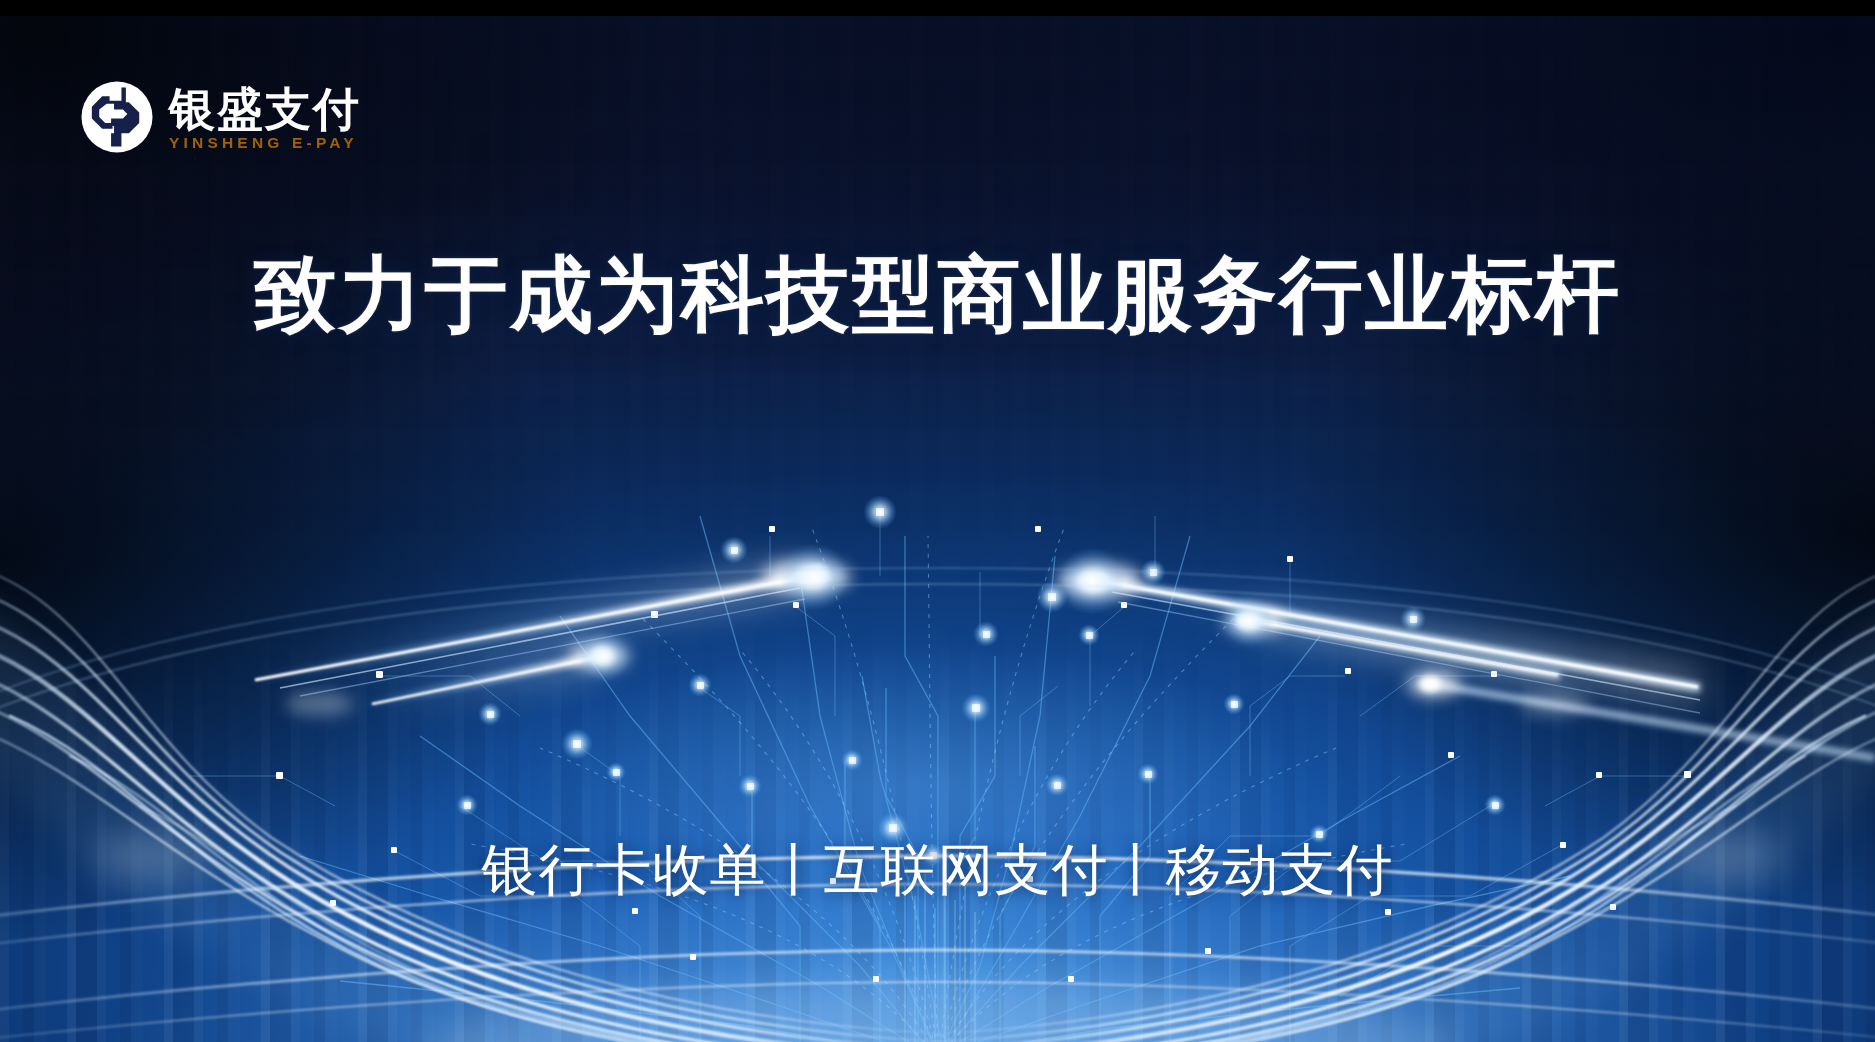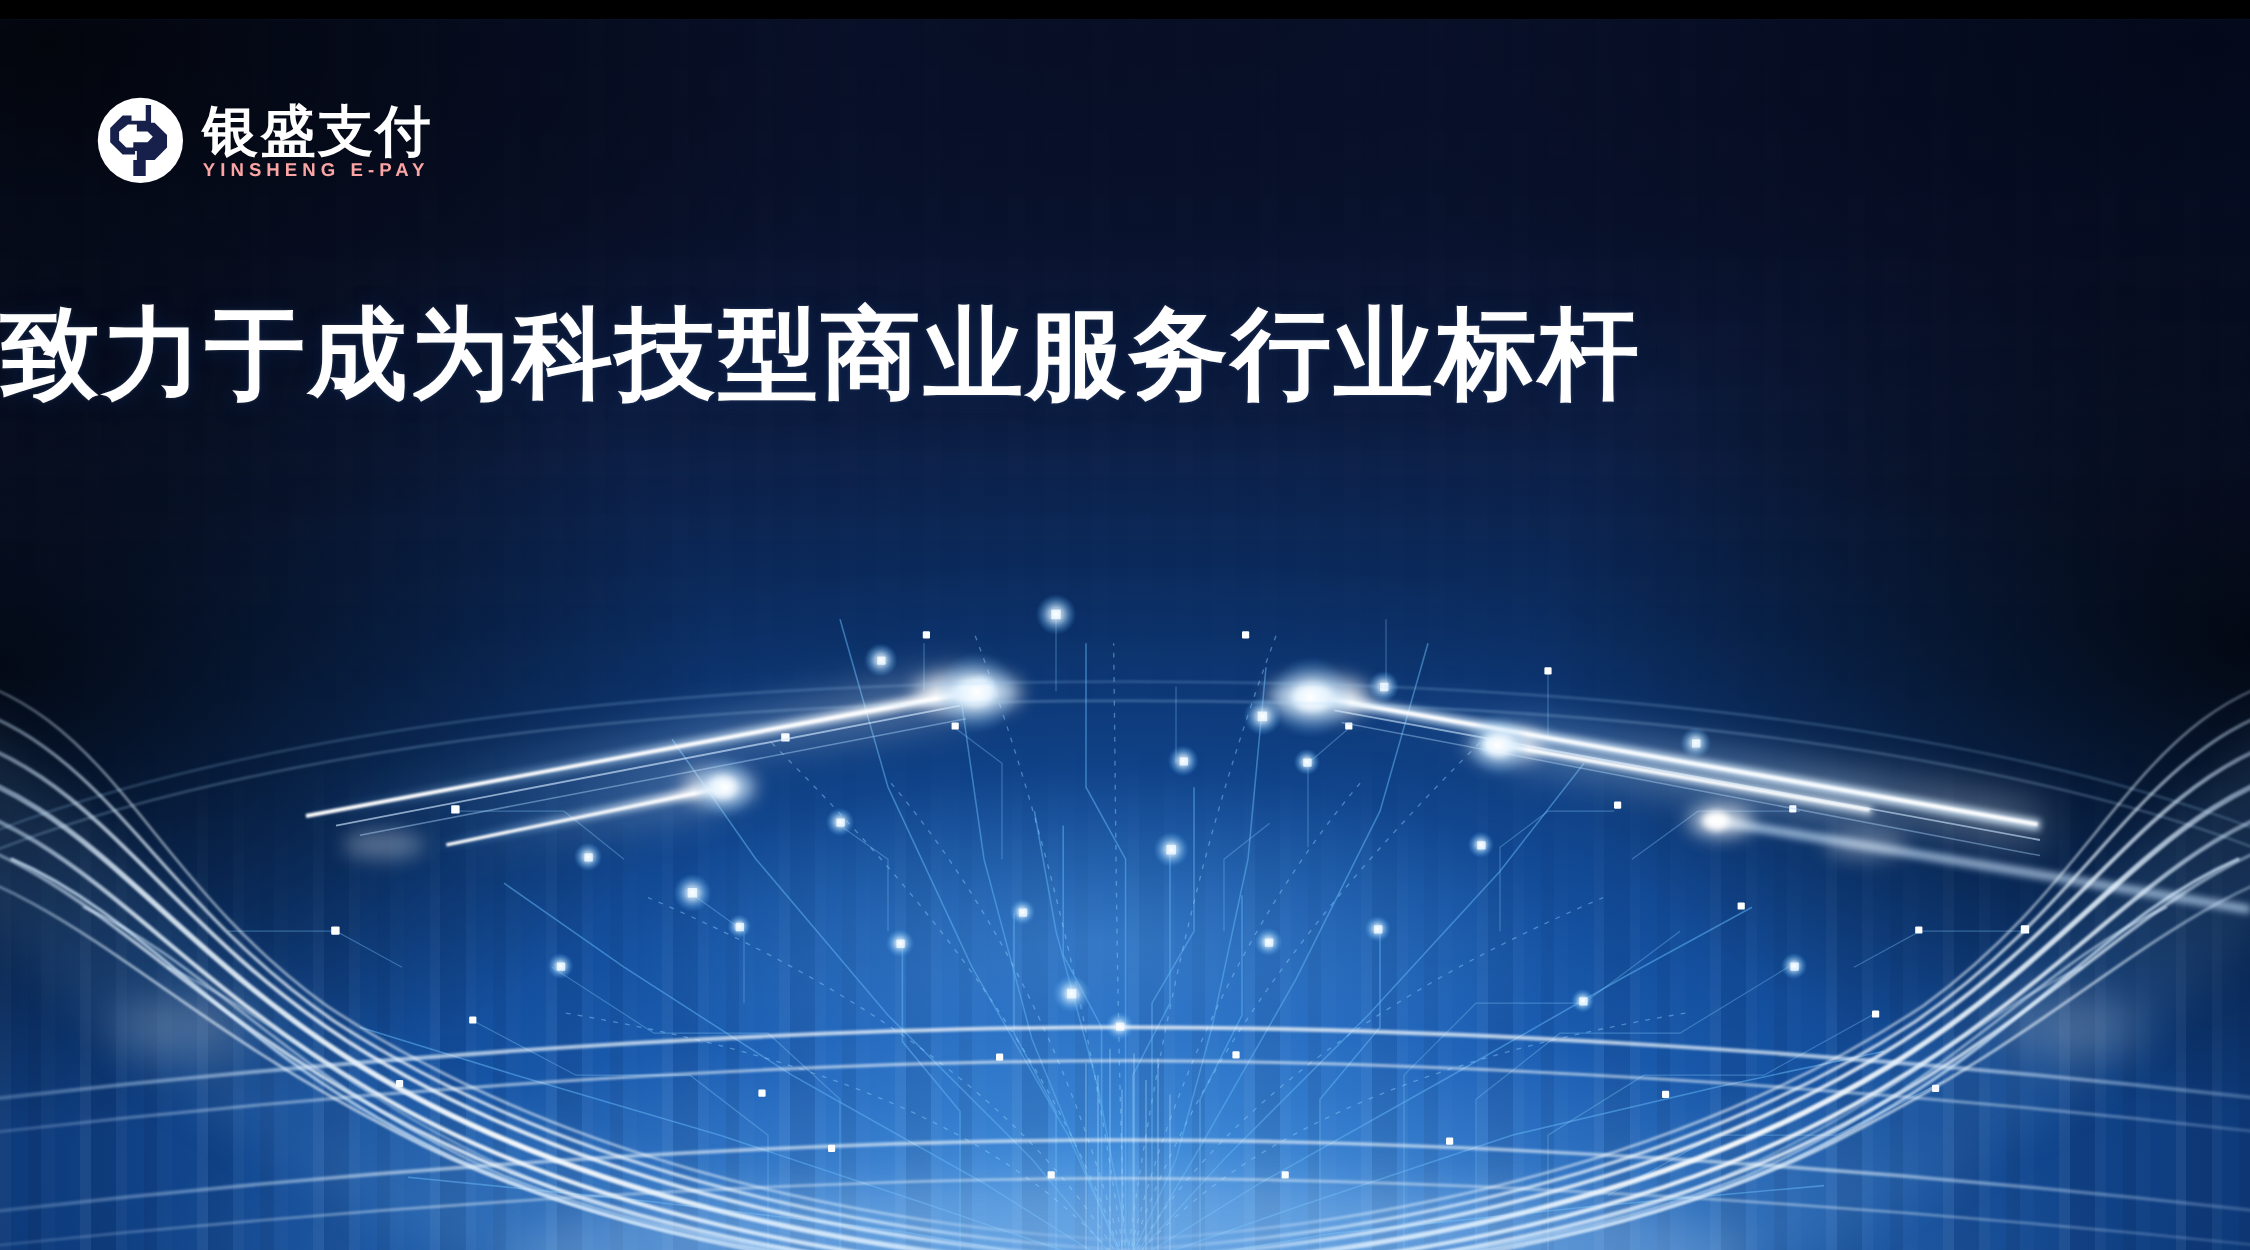--- a/index.html
+++ b/index.html
@@ -79,29 +79,29 @@
     display:flex; align-items:center; gap:15px;
     z-index:20;
   }
   .logo-mark{ width:74px; height:74px; flex:0 0 74px; }
   .logo-text{ display:flex; flex-direction:column; gap:3px; padding-top:2px;}
   .logo-cn{
     font-size:46px; line-height:1; font-weight:700; color:#fff;
     letter-spacing:2px; font-family:"DejaVu Sans","Liberation Sans",sans-serif;
   }
   .logo-en{
-    font-size:15.5px; line-height:1; font-weight:700; color:#fca5a5;
+    font-size:15.5px; line-height:1; font-weight:700; color:#a16207;
     letter-spacing:4.2px; font-family:"Liberation Sans",sans-serif;
   }
 
   
   .headline{
     position:absolute; left:0; top:236px; width:100%;
     text-align:center; z-index:20;
-    display:flex; flex-direction:row; gap:16px;
+    display:flex; flex-direction:column; gap:16px;
   }
   .headline-line{
     font-size:83px; line-height:1.04; font-weight:700; color:#ffffff;
     letter-spacing:2.5px;
     font-family:"DejaVu Sans","Liberation Sans",sans-serif;
     text-shadow:0 2px 16px rgba(10,34,80,.55), 0 0 3px rgba(255,255,255,.18);
   }
 
   
   .tagline{
@@ -466,14 +466,15 @@
     <div class="logo-text">
       <div class="logo-cn">银盛支付</div>
       <div class="logo-en">YINSHENG E-PAY</div>
     </div>
   </div>
 
   <div class="headline">
     <div class="headline-line">致力于成为科技型商业服务行业标杆</div>
   </div>
 
+  <div class="tagline">银行卡收单丨互联网支付丨移动支付</div>
 
 </div>
 
 </body></html>

